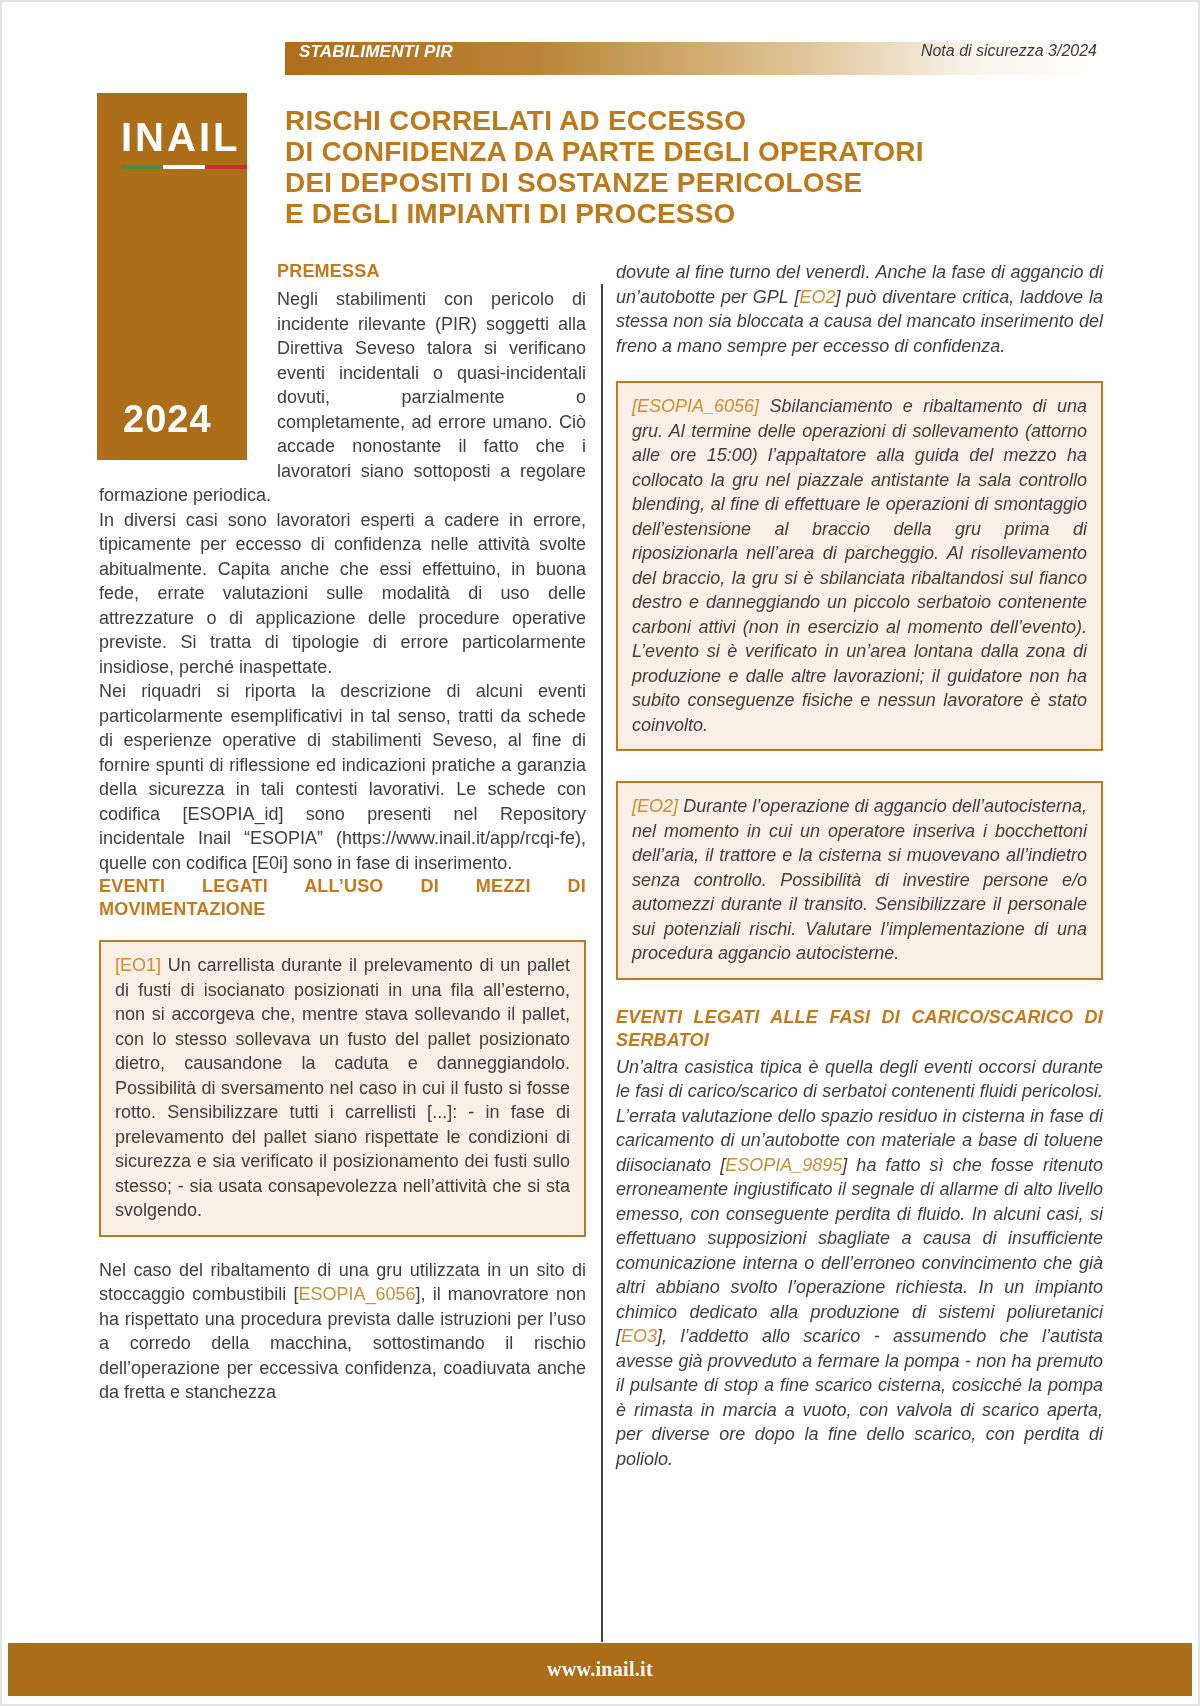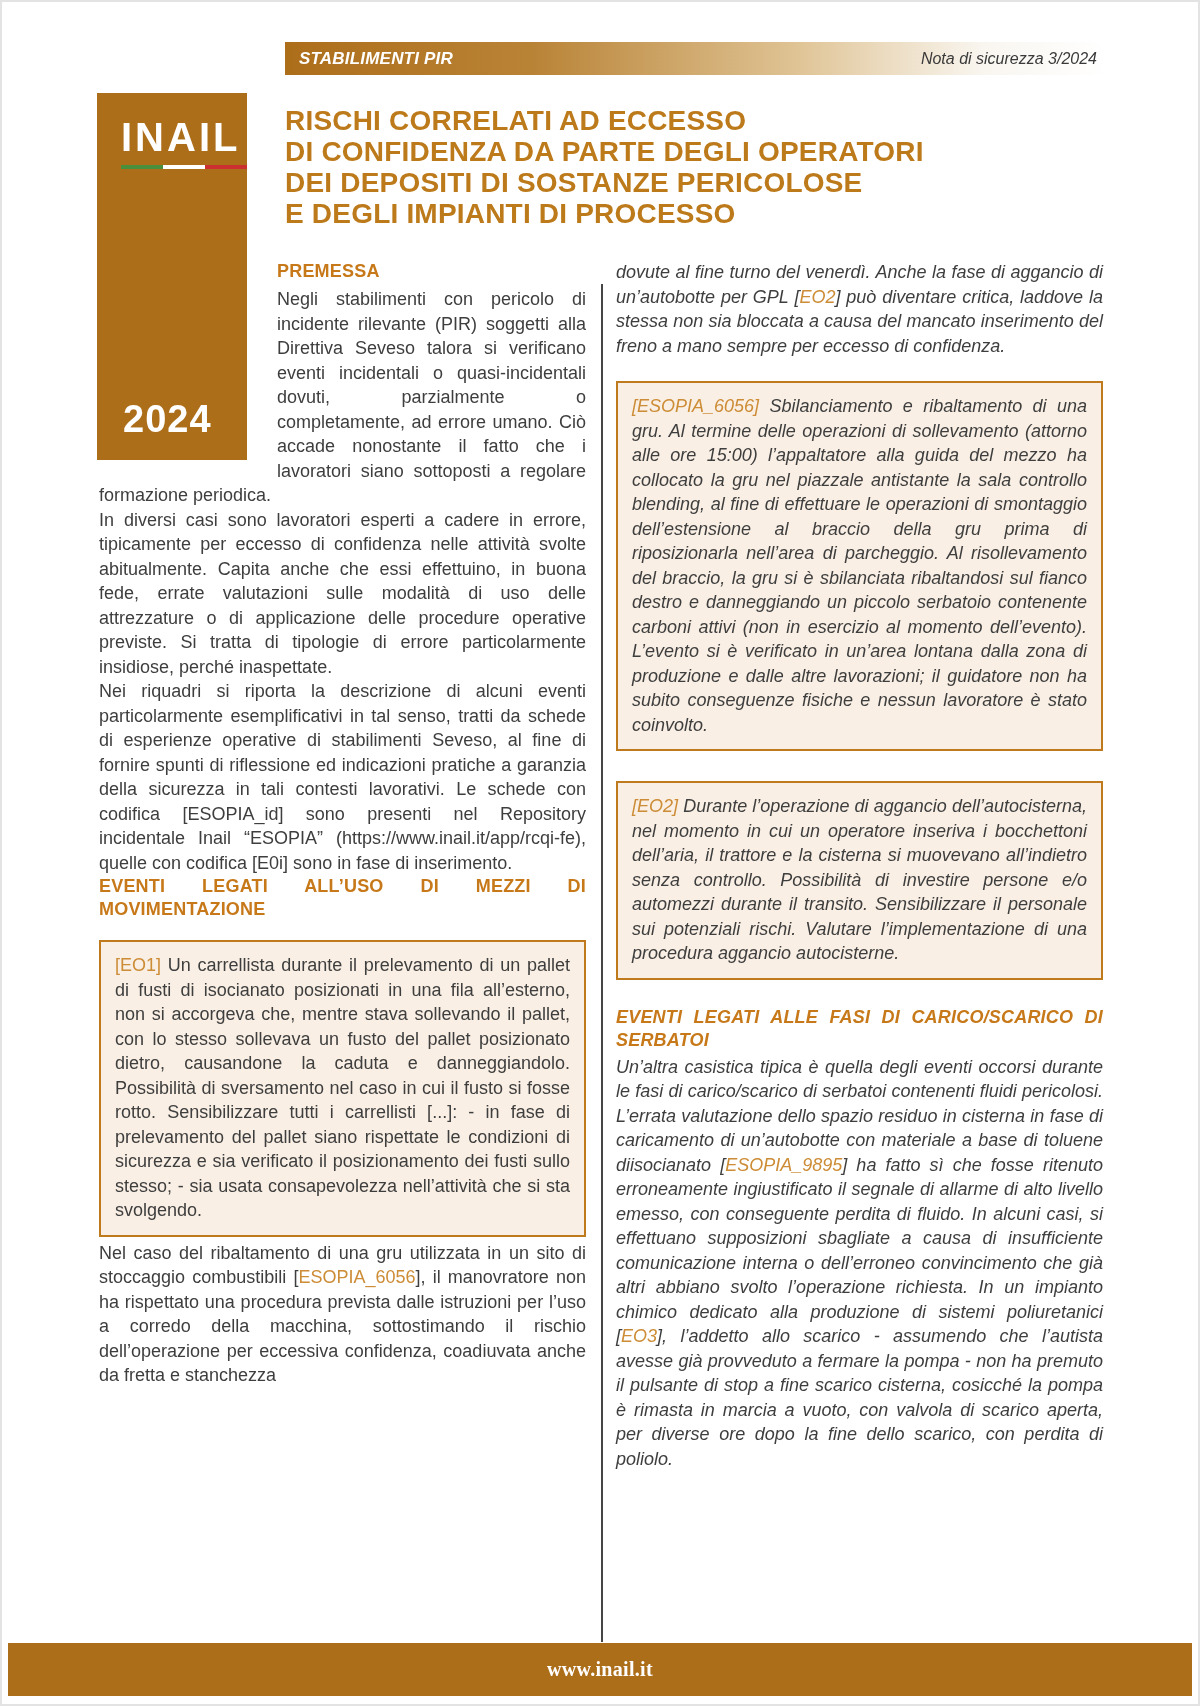--- a/index.html
+++ b/index.html
@@ -7,21 +7,21 @@
   .page {
     position:relative; width:1200px; height:1706px;
     background:#ffffff; border:2px solid #e3e3e3;
     font-family:"Liberation Sans", sans-serif;
     color:#3e3e3e; overflow:hidden;
   }
   
   .topbar {
     position:absolute; left:283px; top:40px; width:822px; height:33px;
     background:linear-gradient(90deg, var(--brand) 0%, #b98336 30%, #dfc394 62%, #f9f6f0 85%, #ffffff 100%);
-    display:flex; align-items:center; justify-content:space-between;
+    display:flex; justify-content:space-between;
     padding:0 10px 0 14px;
   }
   .topbar .left-label { color:#ffffff; font-weight:bold; font-style:italic; font-size:17px; letter-spacing:.2px; }
   .topbar .right-label { color:#3a3a3a; font-style:italic; font-size:16px; }
   
   .logo-block {
     position:absolute; left:95px; top:91px; width:150px; height:367px;
     background:var(--brand);
   }
   .logo-word {
@@ -52,21 +52,21 @@
   .float-spacer { float:left; width:178px; height:200px; }
   h3.sec {
     color:var(--heading); font-size:18px; line-height:23px; font-weight:bold;
     text-align:justify; margin:0 0 3px 0; letter-spacing:.2px;
   }
   h3.premessa { margin-bottom:4px; text-align:left; }
   .gap-top { margin-top:24px; }
   p { margin:0; }
   .callout {
     background:var(--boxbg); border:2px solid var(--boxborder);
-    padding:11px 14px 12px 14px; margin:19px 0 4px 0;
+    padding:11px 14px 12px 14px; margin:19px 0 21px 0;
   }
   .ref { color:var(--ref); }
   
   .footer-bar {
     position:absolute; left:6px; right:6px; top:1641px; height:53px;
     background:var(--brand); display:flex; align-items:center; justify-content:center;
   }
   .footer-bar .url { color:#ffffff; font-weight:bold; font-size:20px; letter-spacing:.3px;font-family:Liberation Serif, serif; }
 </style>
 </head>

